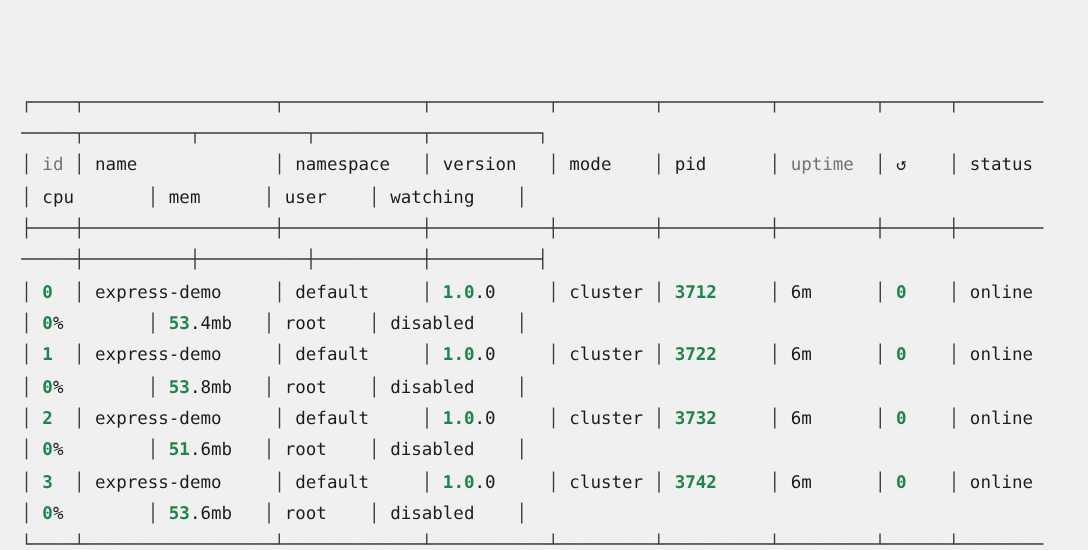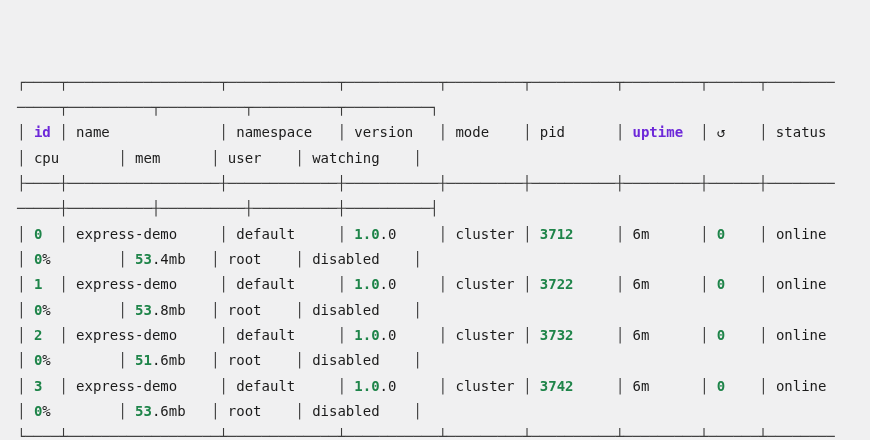--- a/index.html
+++ b/index.html
@@ -7,21 +7,21 @@
   .term{
     position:absolute;left:0;top:0;width:870px;height:440px;
     background:#f0f0f1;
     padding:19px 0 0 17px;box-sizing:border-box;
     font-family:"DejaVu Sans Mono",monospace;
     font-size:14px;line-height:25.33px;
     color:#1b1b1b;white-space:pre;
   }
   .tl{height:25.33px;white-space:pre;}
   .green{color:#1e8449;font-weight:bold;}
-  .red{color:#6d28d9;font-weight:bold;}
+  .red{color:#737373;font-weight:normal;}
   .b{color:#3a3a3a;}
 </style>
 </head>
 <body>
 
 <div class="term">
   <div id="screen"><div class="tl"><span class="b">┌────┬──────────────────┬─────────────┬───────────┬─────────┬──────────┬─────────┬──────┬────────</span></div><div class="tl"><span class="b">─────┬──────────┬──────────┬──────────┬──────────┐</span></div><div class="tl"><span class="b">│</span><span> </span><span class="red">id</span><span> </span><span class="b">│</span><span> </span><span>name</span><span>             </span><span class="b">│</span><span> </span><span>namespace</span><span>   </span><span class="b">│</span><span> </span><span>version</span><span>   </span><span class="b">│</span><span> </span><span>mode</span><span>    </span><span class="b">│</span><span> </span><span>pid</span><span>      </span><span class="b">│</span><span> </span><span class="red">uptime</span><span>  </span><span class="b">│</span><span> </span><span>↺</span><span>    </span><span class="b">│</span><span> </span><span>status</span><span> </span></div><div class="tl"><span class="b">│</span><span> </span><span>cpu</span><span>       </span><span class="b">│</span><span> </span><span>mem</span><span>      </span><span class="b">│</span><span> </span><span>user</span><span>    </span><span class="b">│</span><span> </span><span>watching</span><span>    </span><span class="b">│</span></div><div class="tl"><span class="b">├────┼──────────────────┼─────────────┼───────────┼─────────┼──────────┼─────────┼──────┼────────</span></div><div class="tl"><span class="b">─────┼──────────┼──────────┼──────────┼──────────┤</span></div><div class="tl"><span class="b">│</span><span> </span><span class="green">0</span><span>  </span><span class="b">│</span><span> </span><span>express-demo</span><span>     </span><span class="b">│</span><span> </span><span>default</span><span>     </span><span class="b">│</span><span> </span><span class="green">1.0</span><span>.0</span><span>     </span><span class="b">│</span><span> </span><span>cluster</span><span> </span><span class="b">│</span><span> </span><span class="green">3712</span><span>     </span><span class="b">│</span><span> </span><span>6m</span><span>      </span><span class="b">│</span><span> </span><span class="green">0</span><span>    </span><span class="b">│</span><span> </span><span>online</span><span> </span></div><div class="tl"><span class="b">│</span><span> </span><span class="green">0</span><span>%</span><span>        </span><span class="b">│</span><span> </span><span class="green">53</span><span>.4mb</span><span>   </span><span class="b">│</span><span> </span><span>root</span><span>    </span><span class="b">│</span><span> </span><span>disabled</span><span>    </span><span class="b">│</span></div><div class="tl"><span class="b">│</span><span> </span><span class="green">1</span><span>  </span><span class="b">│</span><span> </span><span>express-demo</span><span>     </span><span class="b">│</span><span> </span><span>default</span><span>     </span><span class="b">│</span><span> </span><span class="green">1.0</span><span>.0</span><span>     </span><span class="b">│</span><span> </span><span>cluster</span><span> </span><span class="b">│</span><span> </span><span class="green">3722</span><span>     </span><span class="b">│</span><span> </span><span>6m</span><span>      </span><span class="b">│</span><span> </span><span class="green">0</span><span>    </span><span class="b">│</span><span> </span><span>online</span><span> </span></div><div class="tl"><span class="b">│</span><span> </span><span class="green">0</span><span>%</span><span>        </span><span class="b">│</span><span> </span><span class="green">53</span><span>.8mb</span><span>   </span><span class="b">│</span><span> </span><span>root</span><span>    </span><span class="b">│</span><span> </span><span>disabled</span><span>    </span><span class="b">│</span></div><div class="tl"><span class="b">│</span><span> </span><span class="green">2</span><span>  </span><span class="b">│</span><span> </span><span>express-demo</span><span>     </span><span class="b">│</span><span> </span><span>default</span><span>     </span><span class="b">│</span><span> </span><span class="green">1.0</span><span>.0</span><span>     </span><span class="b">│</span><span> </span><span>cluster</span><span> </span><span class="b">│</span><span> </span><span class="green">3732</span><span>     </span><span class="b">│</span><span> </span><span>6m</span><span>      </span><span class="b">│</span><span> </span><span class="green">0</span><span>    </span><span class="b">│</span><span> </span><span>online</span><span> </span></div><div class="tl"><span class="b">│</span><span> </span><span class="green">0</span><span>%</span><span>        </span><span class="b">│</span><span> </span><span class="green">51</span><span>.6mb</span><span>   </span><span class="b">│</span><span> </span><span>root</span><span>    </span><span class="b">│</span><span> </span><span>disabled</span><span>    </span><span class="b">│</span></div><div class="tl"><span class="b">│</span><span> </span><span class="green">3</span><span>  </span><span class="b">│</span><span> </span><span>express-demo</span><span>     </span><span class="b">│</span><span> </span><span>default</span><span>     </span><span class="b">│</span><span> </span><span class="green">1.0</span><span>.0</span><span>     </span><span class="b">│</span><span> </span><span>cluster</span><span> </span><span class="b">│</span><span> </span><span class="green">3742</span><span>     </span><span class="b">│</span><span> </span><span>6m</span><span>      </span><span class="b">│</span><span> </span><span class="green">0</span><span>    </span><span class="b">│</span><span> </span><span>online</span><span> </span></div><div class="tl"><span class="b">│</span><span> </span><span class="green">0</span><span>%</span><span>        </span><span class="b">│</span><span> </span><span class="green">53</span><span>.6mb</span><span>   </span><span class="b">│</span><span> </span><span>root</span><span>    </span><span class="b">│</span><span> </span><span>disabled</span><span>    </span><span class="b">│</span></div><div class="tl"><span class="b">└────┴──────────────────┴─────────────┴───────────┴─────────┴──────────┴─────────┴──────┴────────</span></div></div>
 </div>
 
 </body></html>

